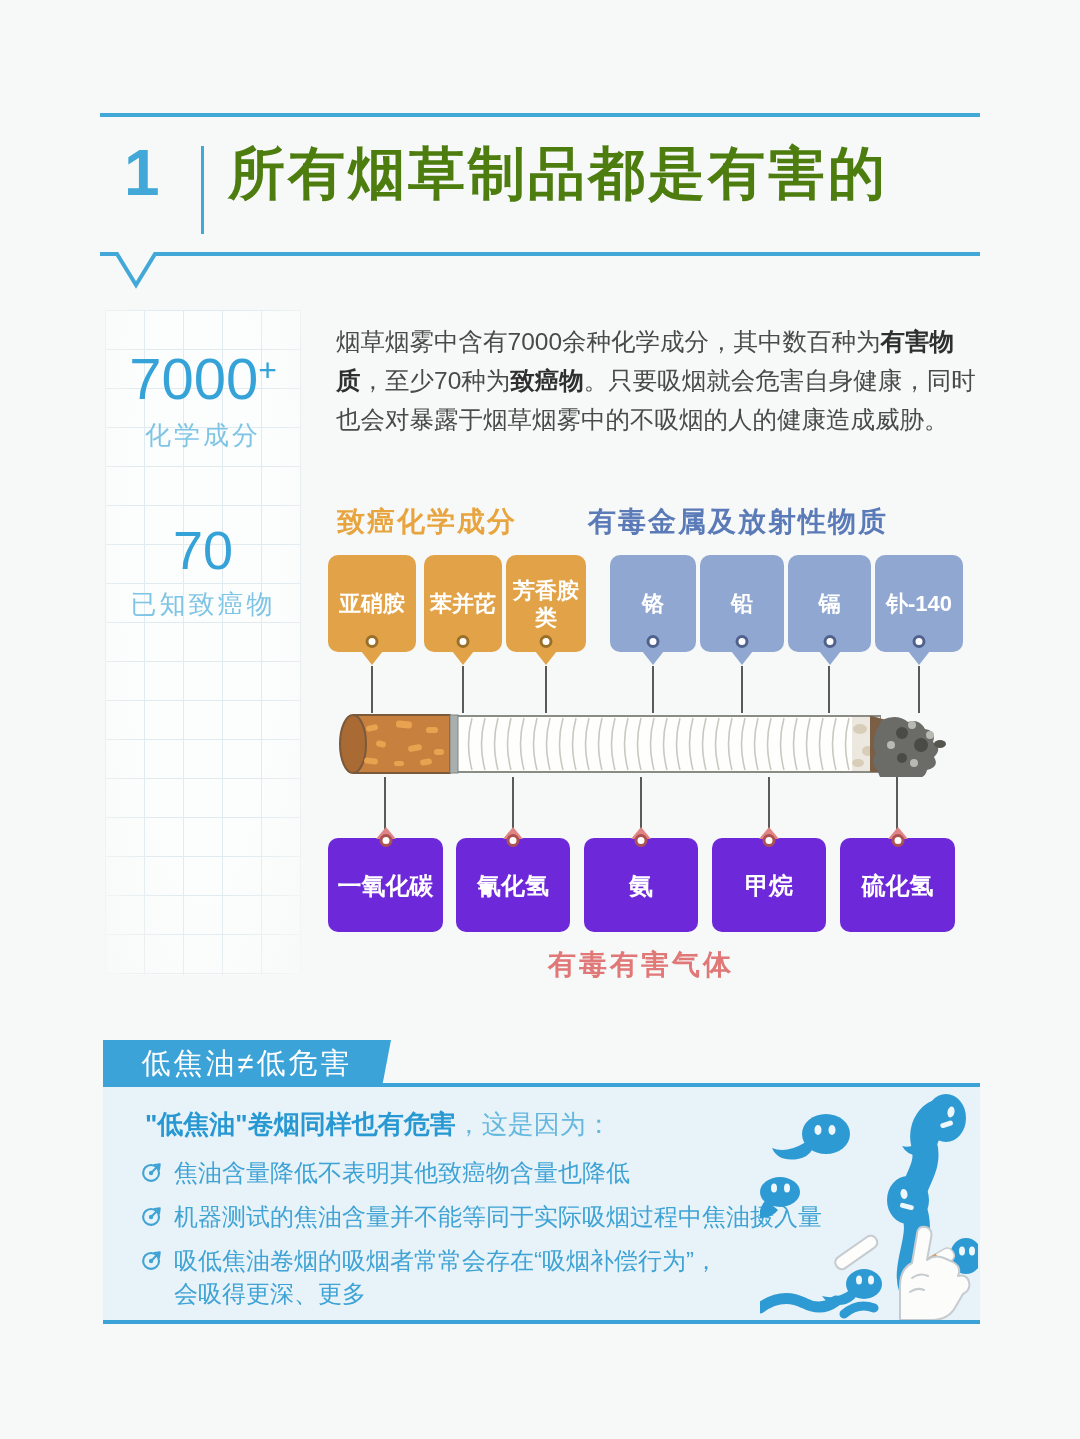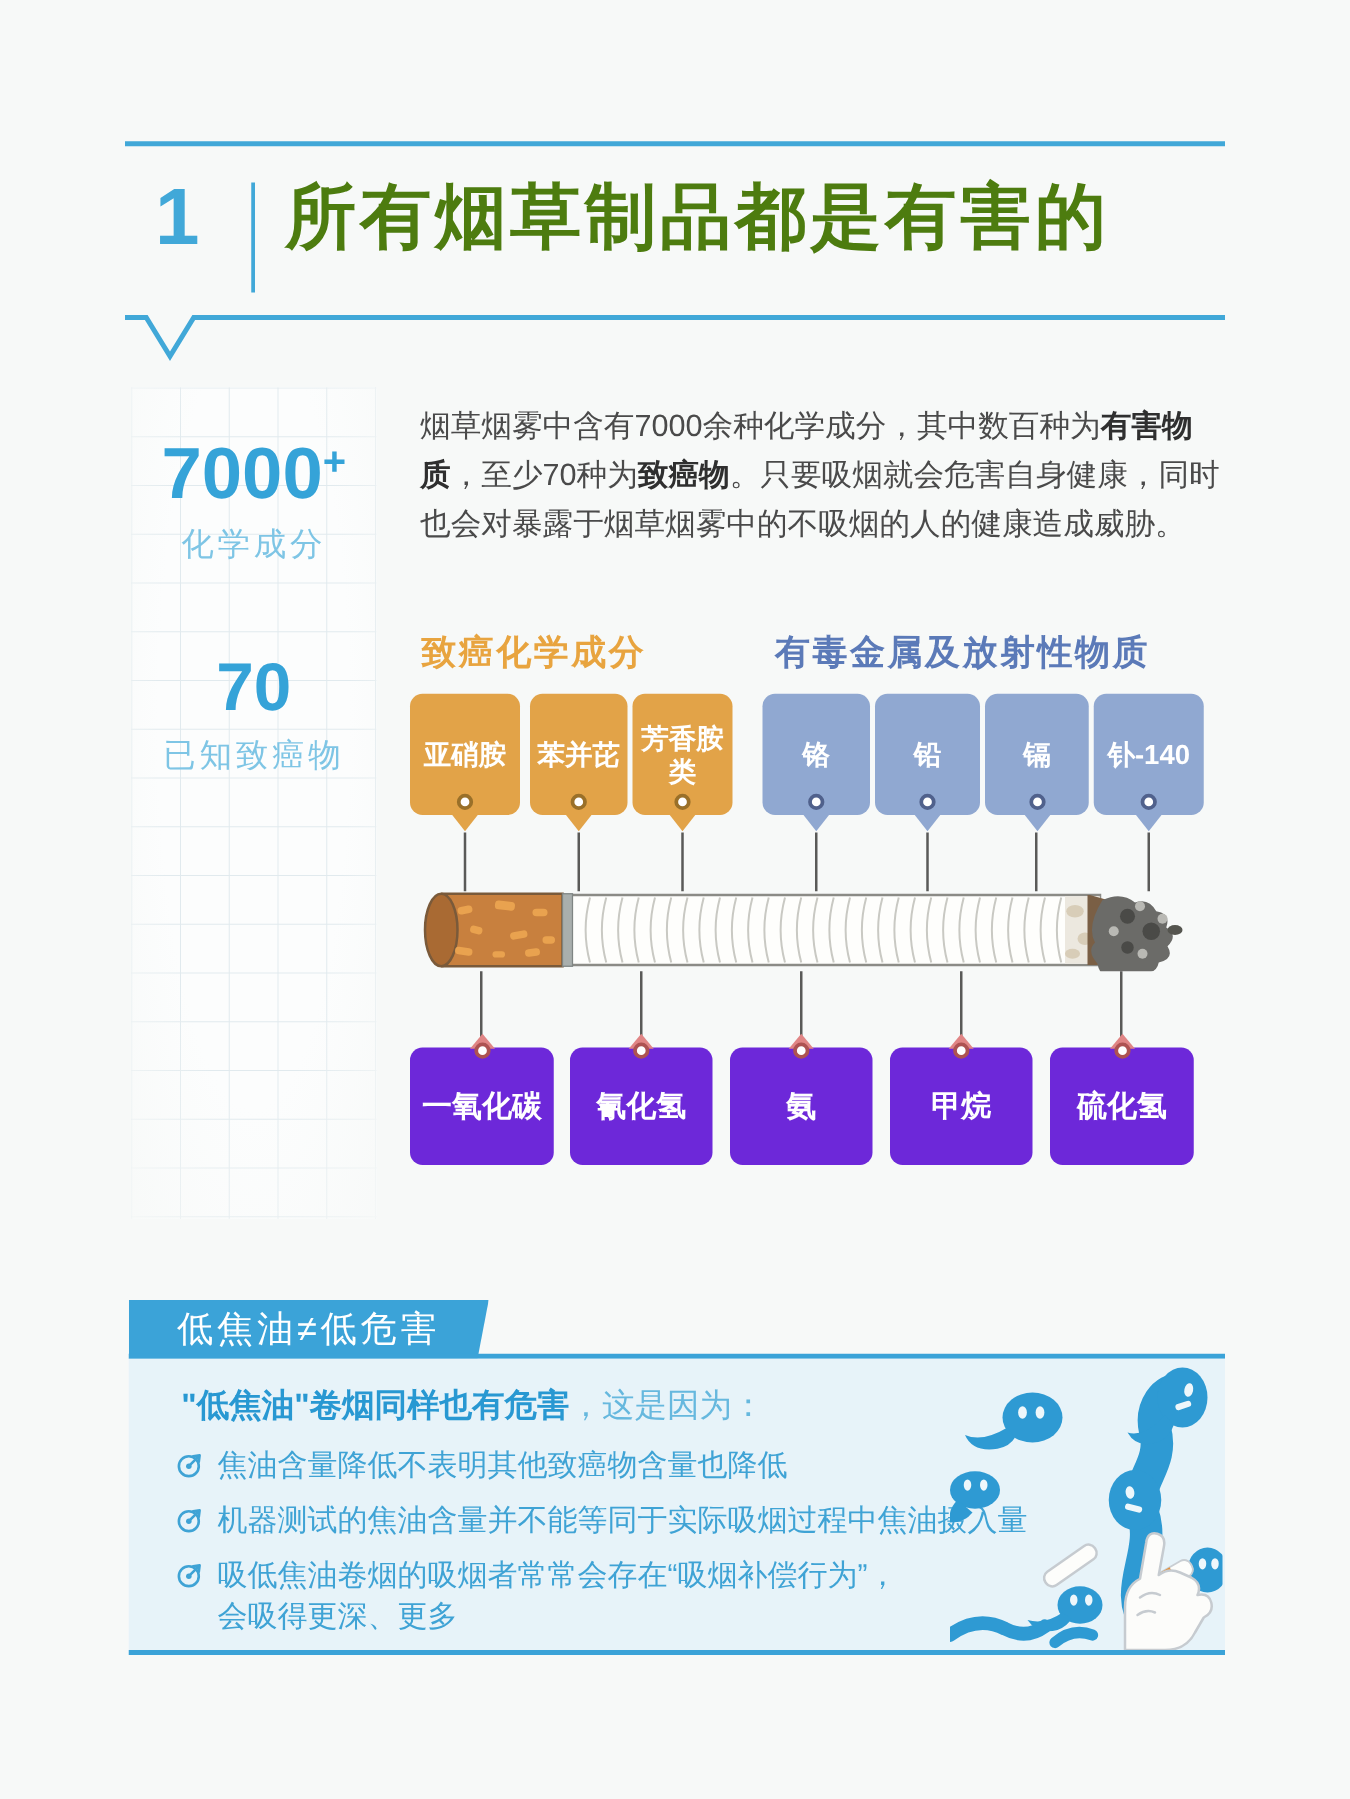--- a/index.html
+++ b/index.html
@@ -17,31 +17,31 @@
   
   .stats{
     position:absolute;left:105px;top:310px;width:196px;height:665px;
     background-color:#fcfdfd;
     background-image:linear-gradient(to right,#e1eaee 1px,transparent 1px),
                      linear-gradient(to bottom,#e1eaee 1px,transparent 1px);
     background-size:39px 39px;text-align:center;
   }
   .stats::after{content:'';position:absolute;inset:0;pointer-events:none;
     background:radial-gradient(ellipse at 50% 40%,rgba(247,249,248,0) 55%,rgba(247,249,248,0.85) 100%);}
-  .stat-val{position:relative;z-index:2;margin-top:40px;font-size:58px;font-weight:bold;color:#35a3d8;line-height:1;}
+  .stat-val{position:relative;z-index:2;margin-top:40px;font-size:58px;font-weight:normal;color:#35a3d8;line-height:1;}
   .stat-val sup{font-size:32px;vertical-align:18px;}
   .stat-val.second{margin-top:70px;font-size:54px;}
   .stat-label{position:relative;z-index:2;margin-top:10px;font-size:26px;color:#7ec5e5;letter-spacing:3px;}
   
   .intro{position:absolute;left:336px;top:322px;width:652px;margin:0;font-size:24.5px;line-height:39px;color:#4a4a4a;}
   .intro b{color:#2f2f2f;}
   
   .grp-title{position:absolute;margin:0;font-size:28px;font-weight:bold;letter-spacing:2px;text-align:center;}
   .grp-title.orange-t{left:298px;top:503px;width:258px;color:#e8a43f;}
-  .grp-title.blue-t{left:594px;top:503px;width:352px;color:#5b7ab8;}
+  .grp-title.blue-t{left:562px;top:503px;width:352px;color:#5b7ab8;}
   .grp-title.red-t{left:463px;top:946px;width:356px;color:#e07878;letter-spacing:3px;}
   .tagbox{position:absolute;top:555px;height:97px;border-radius:10px;
     display:flex;align-items:center;justify-content:center;text-align:center;
     color:#fff;font-weight:bold;font-size:22px;line-height:27px;}
   .tagbox.orange{background:#e2a348;}
   .tagbox.blue{background:#90a8d1;}
   .tagbox.red{top:838px;height:94px;background:#6d28d9;font-size:24px;}
   .tag-tail{position:absolute;left:50%;transform:translateX(-50%);bottom:-13px;width:0;height:0;
     border-left:11px solid transparent;border-right:11px solid transparent;}
   .orange .tag-tail{border-top:14px solid #e2a348;}
@@ -204,20 +204,21 @@
       <span>甲烷</span>
       <i class="tag-tail"></i>
       <i class="tag-dot"></i>
     </div>
   <div class="tagbox red" style="left:840px;width:115px;">
       <span>硫化氢</span>
       <i class="tag-tail"></i>
       <i class="tag-dot"></i>
     </div>
 
+  <div class="grp-title red-t">有毒有害气体</div>
 
   <div class="badge">低焦油≠低危害</div>
   <div class="badge-line"></div>
 
   <div class="panel">
     <p class="panel-intro"><b>"低焦油"卷烟同样也有危害</b><span>，这是因为：</span></p>
     <div class="bullets">
       <div class="bullet">
         <svg width="23" height="23" viewBox="0 0 24 24">
             <circle cx="10.5" cy="13.5" r="8.3" fill="none" stroke="#3fa3d5" stroke-width="2.2"></circle>

